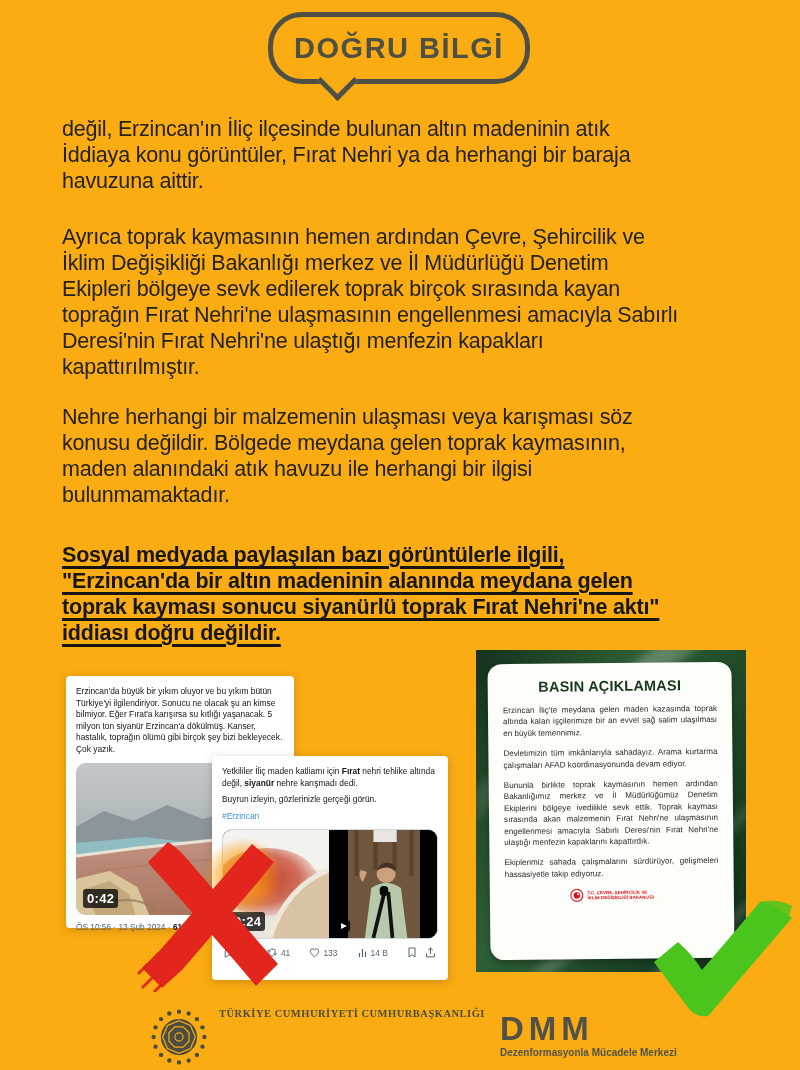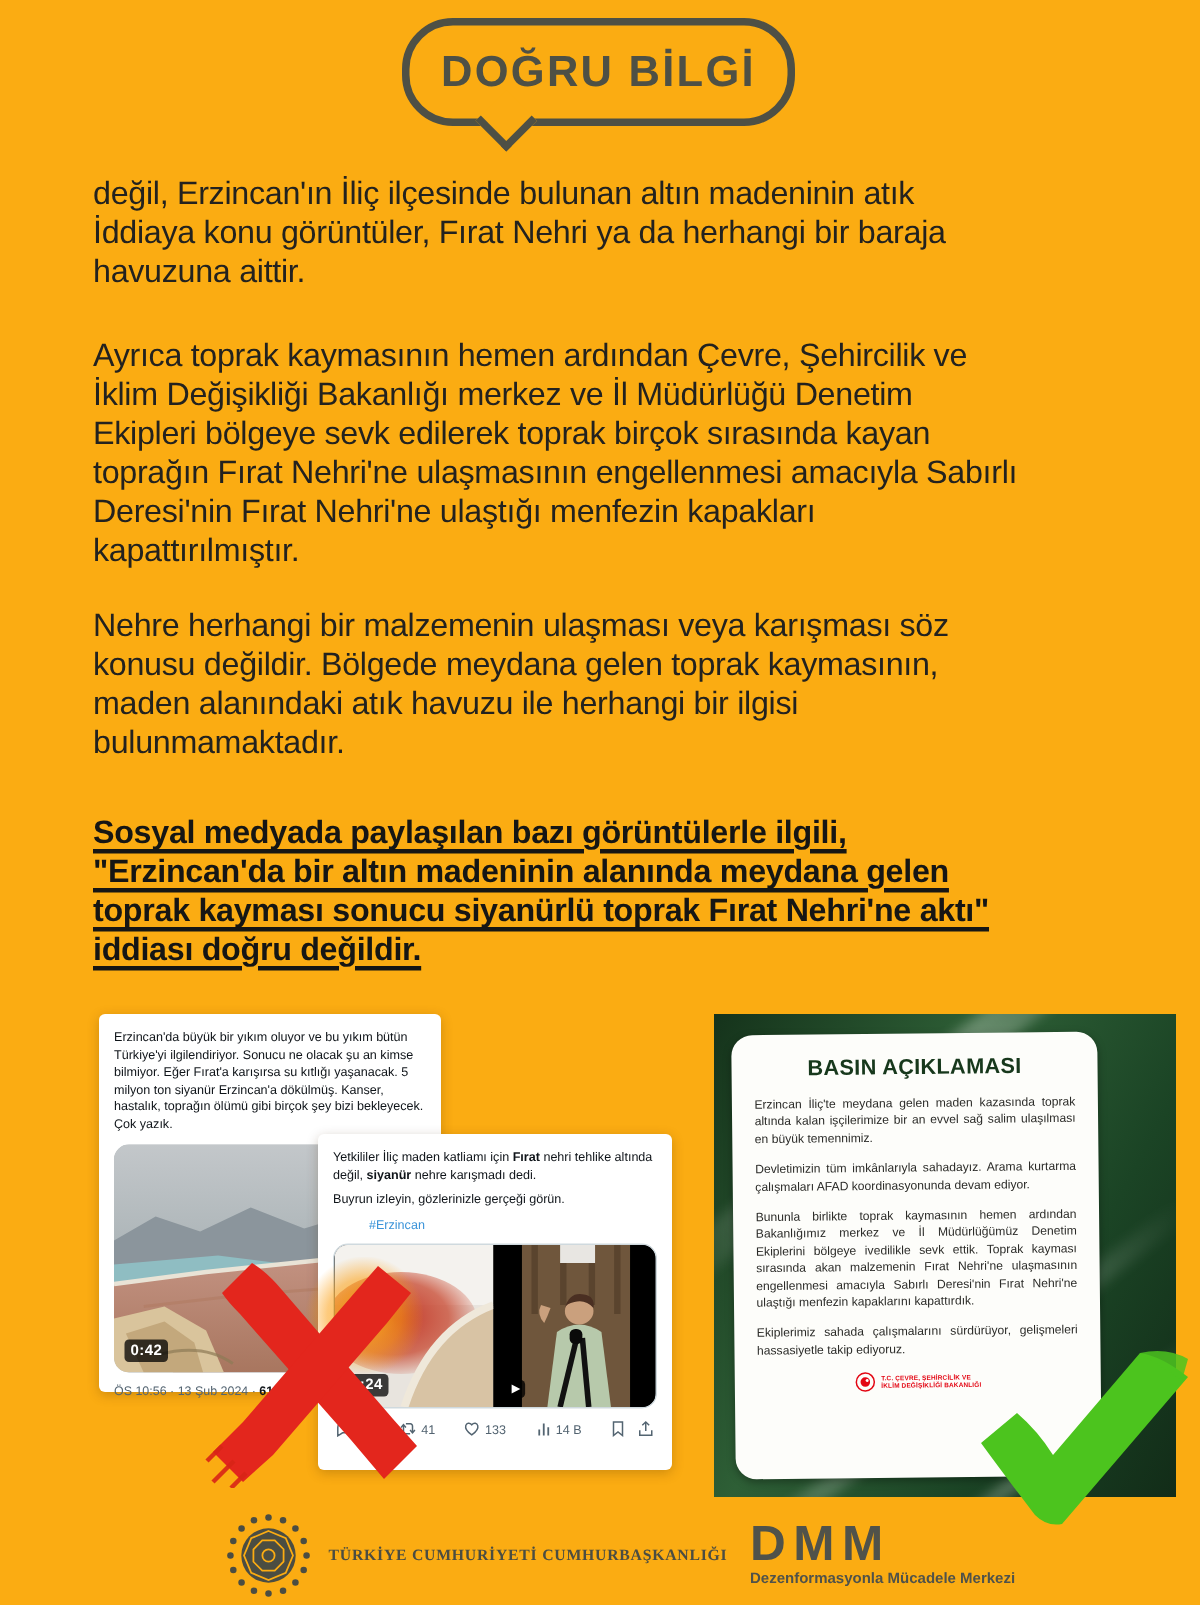--- a/index.html
+++ b/index.html
@@ -29,26 +29,26 @@
   
   .tweet{
     position:absolute;background:#fff;border-radius:4px;box-sizing:border-box;
     padding:10px;box-shadow:0 2px 8px rgba(70,40,0,.25);color:#0f1419;
   }
   .tweet1{left:66px;top:676px;width:228px;height:252px;z-index:1;}
   .tweet2{left:212px;top:756px;width:236px;height:224px;z-index:2;}
   .tweet-text{font-size:8.4px;line-height:11.6px;color:#0f1419;margin:0;}
   .tweet-text .b{font-weight:700;}
   .tweet-gap{height:5px;}
-  .hashtag{color:#3b94d9;font-size:8.4px;line-height:11.6px;margin-left:24px;}
+  .hashtag{color:#3b94d9;font-size:8.4px;line-height:11.6px;}
   .video1{position:relative;margin-top:7px;height:152px;border-radius:10px;overflow:hidden;background:#b6bcbf;}
   .video1 svg{display:block;width:100%;height:100%;}
   .dur{
     position:absolute;left:7px;bottom:7px;background:rgba(0,0,0,.75);color:#fff;
-    font-size:10px;font-weight:700;padding:2px 4px;border-radius:3px;letter-spacing:.3px;
+    font-size:13px;font-weight:700;padding:2px 4px;border-radius:3px;letter-spacing:.3px;
   }
   .meta{margin-top:7px;font-size:8.3px;color:#536471;white-space:nowrap;overflow:hidden;}
   .meta .views{color:#0f1419;font-weight:700;}
   .videos{
     display:flex;margin-top:7px;height:108px;border:1px solid #cfd9de;border-radius:10px;
     overflow:hidden;position:relative;background:#000;gap:2px;
   }
   .vhalf{position:relative;flex:1;overflow:hidden;}
   .vhalf svg{display:block;width:100%;height:100%;}
   .stats{
@@ -59,39 +59,39 @@
   .stat svg{display:block;}
   .stat-end{display:flex;align-items:center;gap:8px;}
   
   .glow{
     position:absolute;left:204px;top:838px;width:78px;height:78px;z-index:3;pointer-events:none;
     background:radial-gradient(circle,rgba(252,176,32,.95) 0%,rgba(252,160,20,.55) 45%,rgba(252,160,20,0) 72%);
   }
   .redx{position:absolute;left:134px;top:836px;width:152px;height:156px;z-index:4;}
   
   .press{
-    position:absolute;left:476px;top:676px;width:308px;height:322px;overflow:hidden;z-index:1;
+    position:absolute;left:476px;top:650px;width:270px;height:322px;overflow:hidden;z-index:1;
     background:linear-gradient(118deg,#15331b 0%,#2e5f36 38%,#1b4425 70%,#122c18 100%);
   }
   .streak{position:absolute;background:linear-gradient(90deg,rgba(255,255,255,0),rgba(244,248,240,.75),rgba(255,255,255,0));filter:blur(4px);transform:rotate(-38deg);}
   .s1{width:420px;height:26px;left:-80px;top:40px;opacity:.55;}
   .s2{width:420px;height:14px;left:-60px;top:250px;opacity:.5;}
   .s3{width:300px;height:10px;left:60px;top:300px;opacity:.4;}
   .press-card{
     position:absolute;left:13px;top:13px;width:244px;height:296px;background:#fdfdfa;
     border-radius:14px;box-sizing:border-box;padding:13px 15px 10px 15px;transform:rotate(-.6deg);
     box-shadow:0 2px 6px rgba(0,0,0,.35);
   }
   .press-title{text-align:center;font-size:14.5px;font-weight:800;color:#17381c;margin:2px 0 10px 0;letter-spacing:.2px;}
   .press-p{font-size:8.1px;line-height:11.4px;color:#2b2b28;text-align:justify;margin:0 0 9px 0;}
   .ministry{display:flex;align-items:center;justify-content:center;gap:4px;margin-top:4px;}
   .ministry-text{font-size:4.3px;line-height:5.4px;font-weight:700;color:#e30613;letter-spacing:.1px;}
   .check{position:absolute;left:648px;top:896px;width:150px;height:124px;z-index:5;}
   
-  .presidency{position:absolute;left:150px;top:1008px;display:flex;align-items:center;gap:11px;color:#4b4d42;}
+  .presidency{position:absolute;left:150px;top:1008px;display:flex;align-items:flex-start;gap:11px;color:#4b4d42;}
   .pres-text{font-family:"Liberation Serif", serif;}
   .pres-top{font-size:10.5px;font-weight:700;letter-spacing:.5px;}
   .pres-main{font-size:21px;font-weight:700;letter-spacing:.8px;margin-top:1px;}
   .dmm{position:absolute;left:500px;top:1014px;color:#50524a;}
   .dmm-word{font-size:33px;font-weight:900;letter-spacing:5px;line-height:30px;}
   .dmm-sub{font-size:10px;font-weight:700;margin-top:3px;}
 </style>
 </head>
 <body>
 

